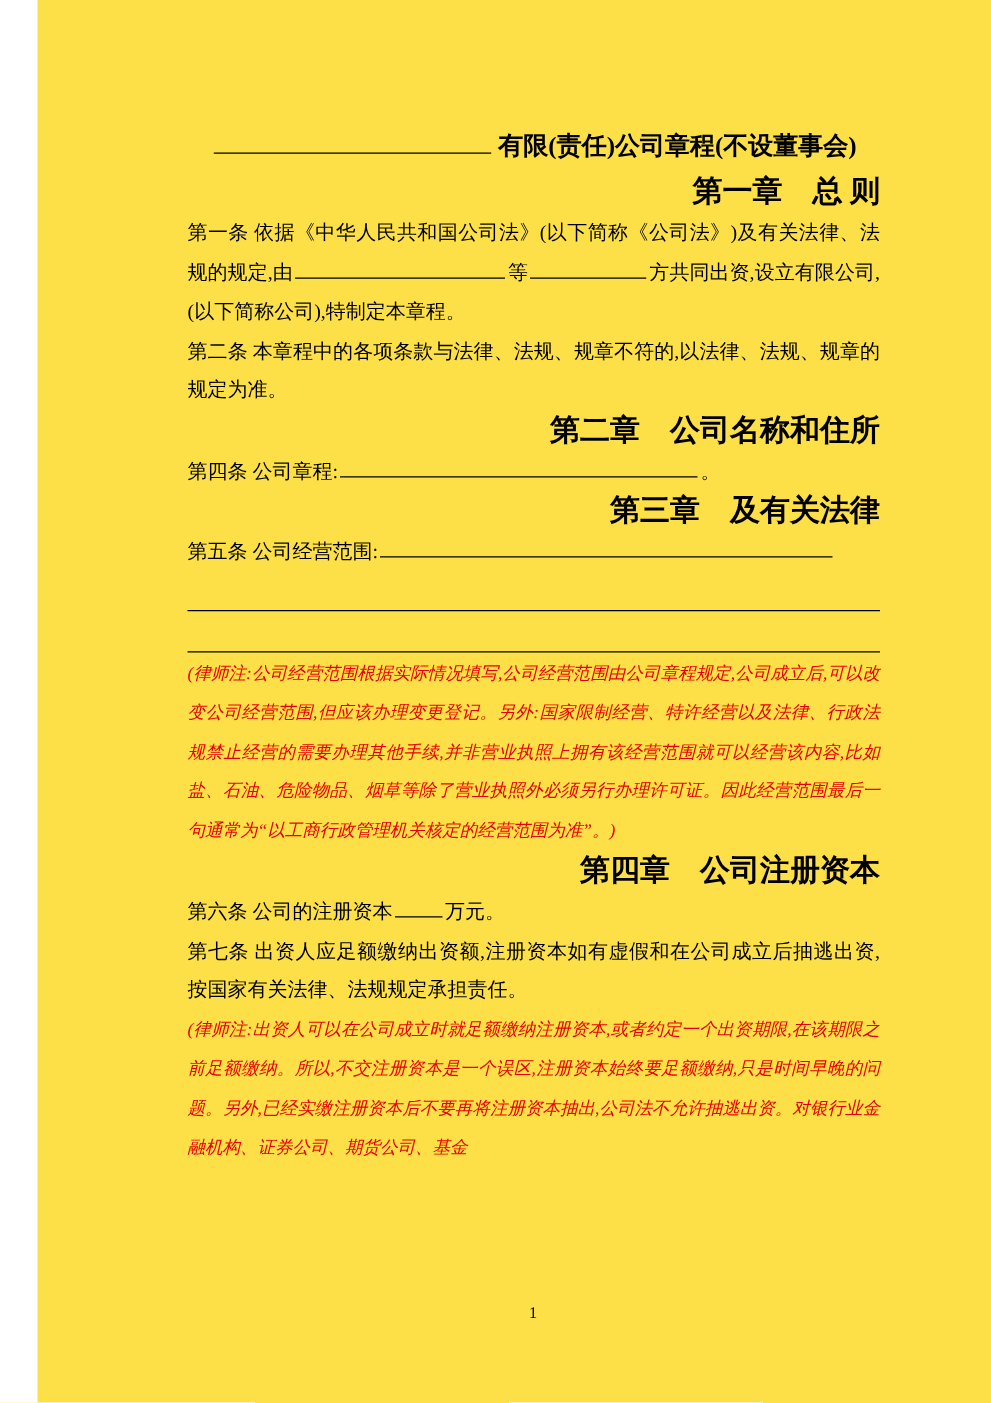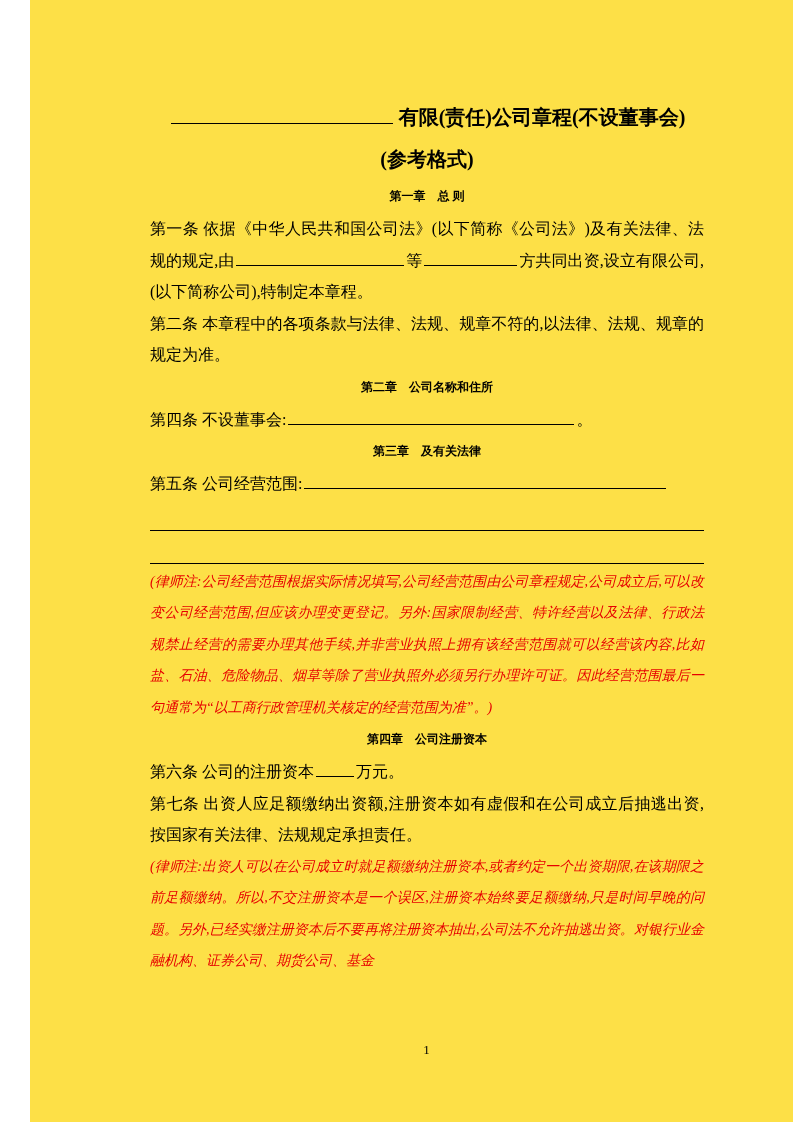--- a/index.html
+++ b/index.html
@@ -20,23 +20,23 @@
     width: 554px;
   }
   .title {
     font-size: 20px;
     font-weight: bold;
     text-align: center;
     line-height: 42px;
     white-space: nowrap;
   }
   .heading {
-    font-size: 12px;
+    font-size: 24px;
     font-weight: bold;
-    text-align: center;
+    text-align: right;
     line-height: 33px;
   }
   .para {
     font-size: 16px;
     line-height: 31.5px;
     text-align: justify;
     text-justify: inter-character;
   }
   .note {
     font-size: 14px;
@@ -68,26 +68,25 @@
     font-size: 13px;
     color: var(--ink, #000000);
   }
 </style>
 </head>
 <body>
 
 <div class="page">
   <div class="content" id="doc-content">
       <div class="title"><span class="blank" style="width: 222px;"></span><span>有限(责任)公司章程(不设董事会)</span></div>
-      <div class="title"><span>(参考格式)</span></div>
       <div class="heading">第一章　总 则</div>
       <div class="para"><span>第一条 依据《中华人民共和国公司法》(以下简称《公司法》)及有关法律、法规的规定,由</span><span class="blank" style="width: 168px;"></span><span>等</span><span class="blank" style="width: 93px;"></span><span>方共同出资,设立有限公司,(以下简称公司),特制定本章程。</span></div>
       <div class="para"><span>第二条 本章程中的各项条款与法律、法规、规章不符的,以法律、法规、规章的规定为准。</span></div>
       <div class="heading">第二章　公司名称和住所</div>
-      <div class="para"><span>第四条 不设董事会:</span><span class="blank" style="width: 286px;"></span><span>。</span></div>
+      <div class="para"><span>第四条 公司章程:</span><span class="blank" style="width: 286px;"></span><span>。</span></div>
       <div class="heading">第三章　及有关法律</div>
       <div class="para"><span>第五条 公司经营范围:</span><span class="blank" style="width: 362px;"></span></div>
       <div class="blankline"></div>
       <div class="blankline"></div>
       <div class="note">(律师注:公司经营范围根据实际情况填写,公司经营范围由公司章程规定,公司成立后,可以改变公司经营范围,但应该办理变更登记。另外:国家限制经营、特许经营以及法律、行政法规禁止经营的需要办理其他手续,并非营业执照上拥有该经营范围就可以经营该内容,比如盐、石油、危险物品、烟草等除了营业执照外必须另行办理许可证。因此经营范围最后一句通常为“以工商行政管理机关核定的经营范围为准”。)</div>
       <div class="heading">第四章　公司注册资本</div>
       <div class="para"><span>第六条 公司的注册资本</span><span class="blank" style="width: 38px;"></span><span>万元。</span></div>
       <div class="para"><span>第七条 出资人应足额缴纳出资额,注册资本如有虚假和在公司成立后抽逃出资,按国家有关法律、法规规定承担责任。</span></div>
       <div class="note">(律师注:出资人可以在公司成立时就足额缴纳注册资本,或者约定一个出资期限,在该期限之前足额缴纳。所以,不交注册资本是一个误区,注册资本始终要足额缴纳,只是时间早晚的问题。另外,已经实缴注册资本后不要再将注册资本抽出,公司法不允许抽逃出资。对银行业金融机构、证券公司、期货公司、基金</div>
     </div>

